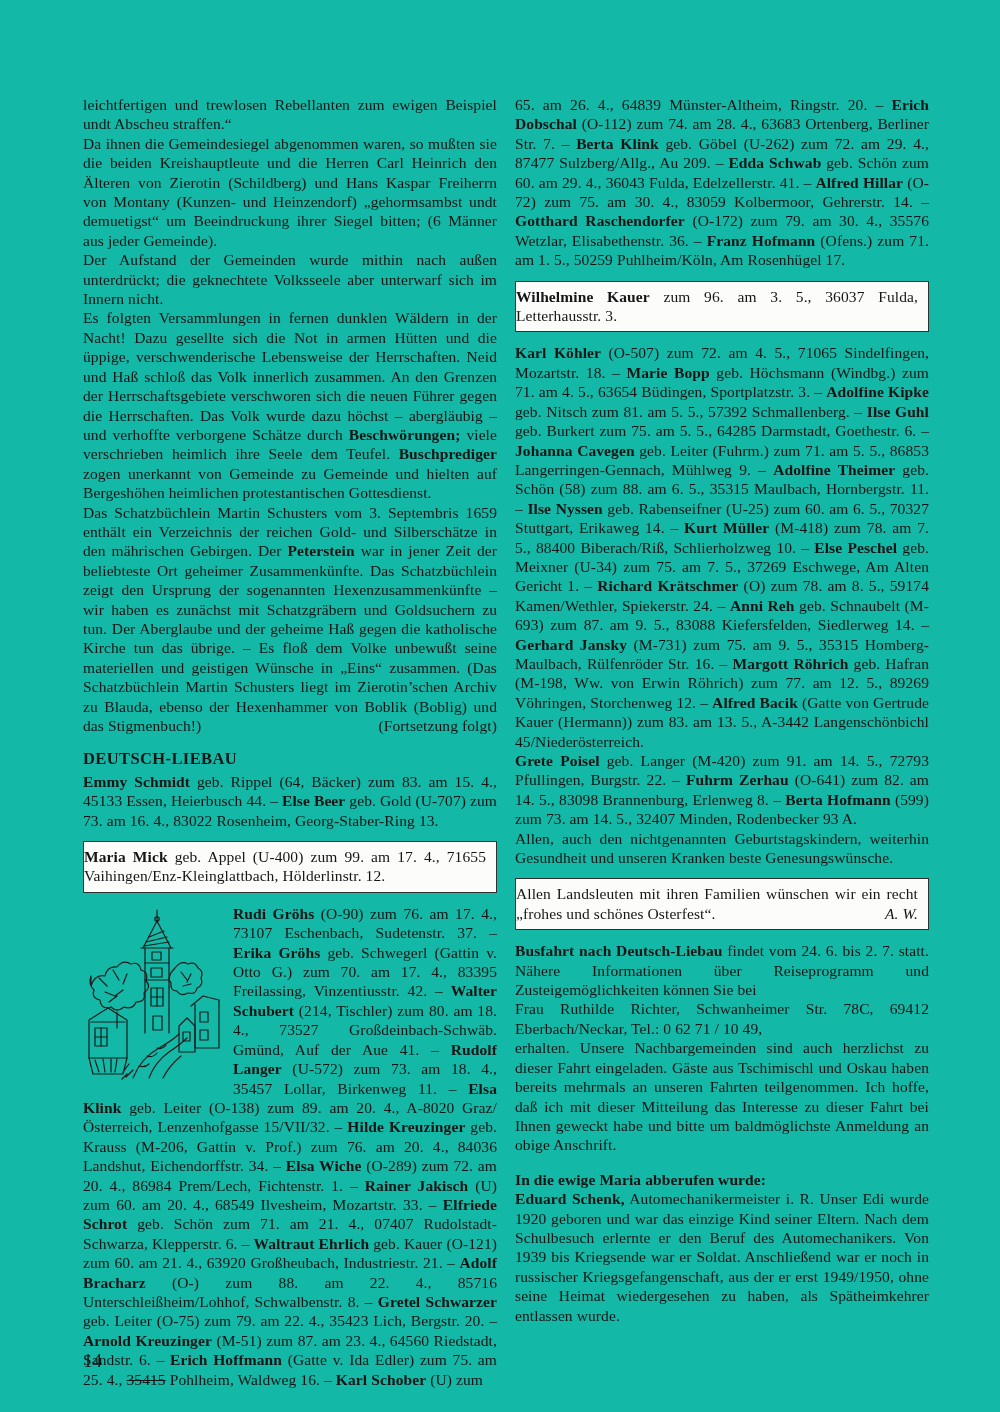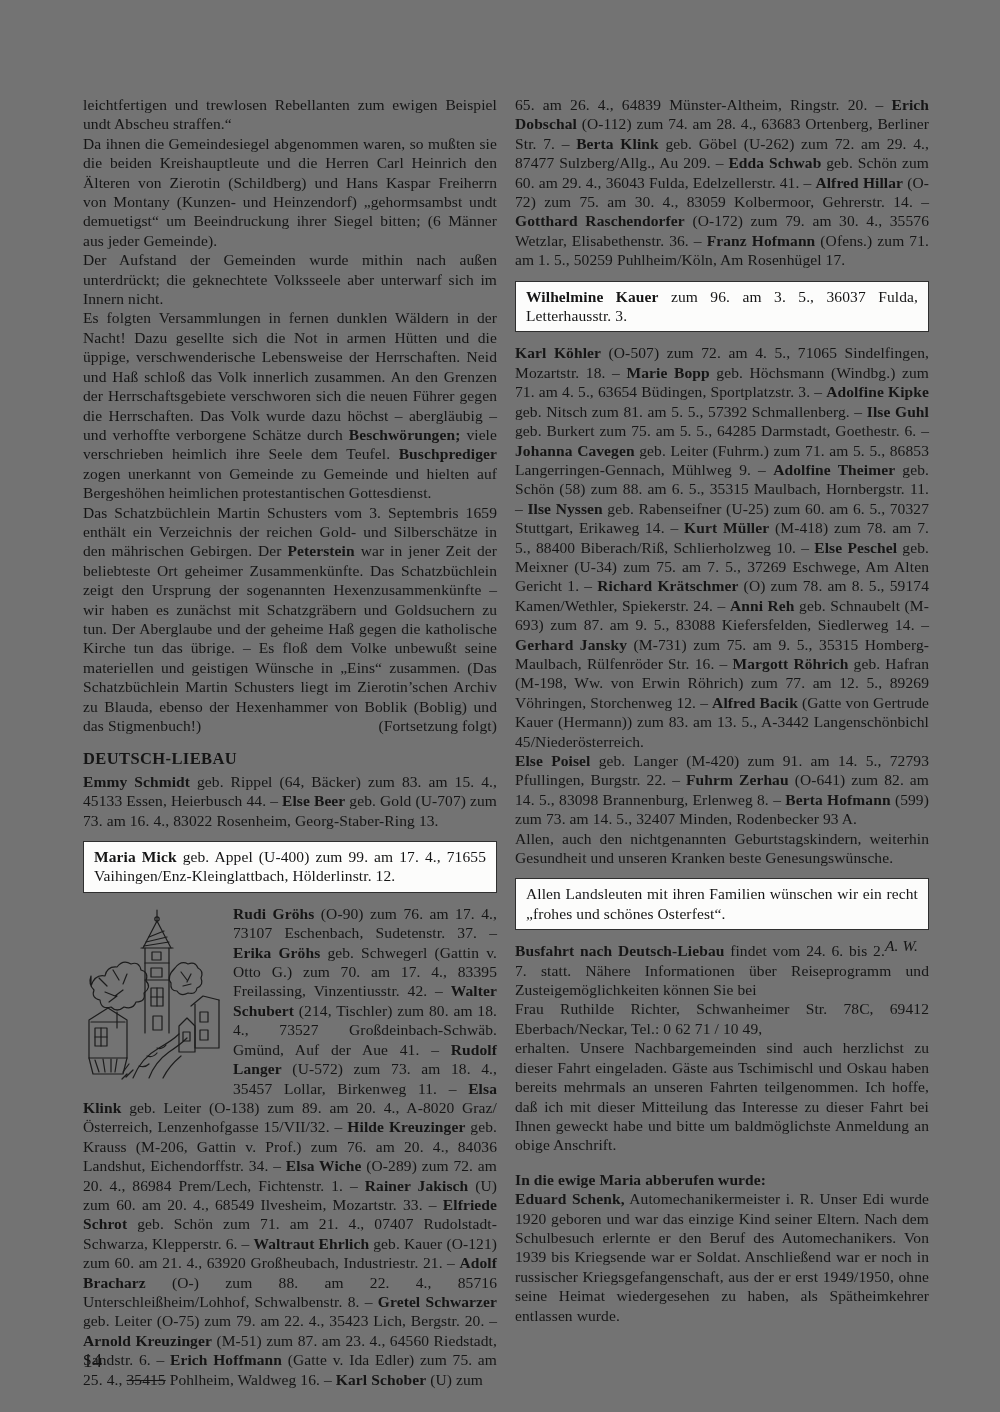--- a/index.html
+++ b/index.html
@@ -5,48 +5,48 @@
   * { box-sizing: border-box; }
   html, body { margin: 0; padding: 0; }
   body {
     width: 1000px; height: 1412px;
     background: #ffffff;
     font-family: "Liberation Serif", "DejaVu Serif", serif;
     color: #151515;
     position: relative;
     overflow: hidden;
   }
-  .page { position: absolute; inset: 0; background: #737373; }
+  .page { position: absolute; inset: 0; background: #14b8a6; }
   .columns {
     position: absolute; left: 83px; top: 95px;
     width: 846px; display: flex; gap: 18px;
   }
   .col {
     width: 414px;
     font-size: 15.5px;
     line-height: 19.4px;
     text-align: justify;
     letter-spacing: 0.1px;
   }
   .col p { margin: 0; }
   .b { font-weight: bold; }
   .strike { text-decoration: line-through; }
   .sect-head {
     text-align: left; font-weight: bold; font-size: 16.5px;
     letter-spacing: 0.4px; margin: 14px 0 3px 0;
   }
   .box {
     border: 1.6px solid #2f2f2f;
-    padding: 5px 10px 6px 10px;
+    padding: 5px 10px 6px 0;
     margin: 11px 0;
     background: #fcfcfb;
   }
   .box p { margin: 0; }
   .fortsetzung { float: right; }
-  .sig { float: right; font-style: italic; margin-top: 32px; }
+  .sig { float: right; font-style: italic; }
   .mt { margin-top: 11px !important; }
   .mt-lg { margin-top: 15px !important; }
   .church-art {
     float: left;
     width: 138px; height: 172px;
     margin: 4px 12px 2px 0;
   }
   .page-number {
     position: absolute; left: 83px; top: 1350px;
     font-size: 19px;
@@ -127,21 +127,21 @@
     <div class="col">
       <p><span>65. am 26. 4., 64839 Münster-Altheim, Ringstr. 20. – </span><span class="b">Erich Dobschal</span><span> (O-112) zum 74. am 28. 4., 63683 Ortenberg, Berliner Str. 7. – </span><span class="b">Berta Klink</span><span> geb. Göbel (U-262) zum 72. am 29. 4., 87477 Sulzberg/Allg., Au 209. – </span><span class="b">Edda Schwab</span><span> geb. Schön zum 60. am 29. 4., 36043 Fulda, Edelzellerstr. 41. – </span><span class="b">Alfred Hillar</span><span> (O-72) zum 75. am 30. 4., 83059 Kolbermoor, Gehrerstr. 14. – </span><span class="b">Gotthard Raschendorfer</span><span> (O-172) zum 79. am 30. 4., 35576 Wetzlar, Elisabethenstr. 36. – </span><span class="b">Franz Hofmann</span><span> (Ofens.) zum 71. am 1. 5., 50259 Puhlheim/Köln, Am Rosenhügel 17.</span></p>
 
       <div class="box">
         <p><span class="b">Wilhelmine Kauer</span><span> zum 96. am 3. 5., 36037 Fulda, Letterhausstr. 3.</span></p>
       </div>
 
       <p><span class="b">Karl Köhler</span><span> (O-507) zum 72. am 4. 5., 71065 Sindelfingen, Mozartstr. 18. – </span><span class="b">Marie Bopp</span><span> geb. Höchsmann (Windbg.) zum 71. am 4. 5., 63654 Büdingen, Sportplatzstr. 3. – </span><span class="b">Adolfine Kipke</span><span> geb. Nitsch zum 81. am 5. 5., 57392 Schmallenberg. – </span><span class="b">Ilse Guhl</span><span> geb. Burkert zum 75. am 5. 5., 64285 Darmstadt, Goethestr. 6. – </span><span class="b">Johanna Cavegen</span><span> geb. Leiter (Fuhrm.) zum 71. am 5. 5., 86853 Langerringen-Gennach, Mühlweg 9. – </span><span class="b">Adolfine Theimer</span><span> geb. Schön (58) zum 88. am 6. 5., 35315 Maulbach, Hornbergstr. 11. – </span><span class="b">Ilse Nyssen</span><span> geb. Rabenseifner (U-25) zum 60. am 6. 5., 70327 Stuttgart, Erikaweg 14. – </span><span class="b">Kurt Müller</span><span> (M-418) zum 78. am 7. 5., 88400 Biberach/Riß, Schlierholzweg 10. – </span><span class="b">Else Peschel</span><span> geb. Meixner (U-34) zum 75. am 7. 5., 37269 Eschwege, Am Alten Gericht 1. – </span><span class="b">Richard Krätschmer</span><span> (O) zum 78. am 8. 5., 59174 Kamen/Wethler, Spiekerstr. 24. – </span><span class="b">Anni Reh</span><span> geb. Schnaubelt (M-693) zum 87. am 9. 5., 83088 Kiefersfelden, Siedlerweg 14. – </span><span class="b">Gerhard Jansky</span><span> (M-731) zum 75. am 9. 5., 35315 Homberg-Maulbach, Rülfenröder Str. 16. – </span><span class="b">Margott Röhrich</span><span> geb. Hafran (M-198, Ww. von Erwin Röhrich) zum 77. am 12. 5., 89269 Vöhringen, Storchenweg 12. – </span><span class="b">Alfred Bacik</span><span> (Gatte von Gertrude Kauer (Hermann)) zum 83. am 13. 5., A-3442 Langenschönbichl 45/Niederösterreich.</span></p>
 
 
-      <p><span class="b">Else Poisel</span><span> geb. Langer (M-420) zum 91. am 14. 5., 72793 Pfullingen, Burgstr. 22. – </span><span class="b">Fuhrm Zerhau</span><span> (O-641) zum 82. am 14. 5., 83098 Brannenburg, Erlenweg 8. – </span><span class="b">Berta Hofmann</span><span> (599) zum 73. am 14. 5., 32407 Minden, Rodenbecker 93 A.</span></p>
+      <p><span class="b">Grete Poisel</span><span> geb. Langer (M-420) zum 91. am 14. 5., 72793 Pfullingen, Burgstr. 22. – </span><span class="b">Fuhrm Zerhau</span><span> (O-641) zum 82. am 14. 5., 83098 Brannenburg, Erlenweg 8. – </span><span class="b">Berta Hofmann</span><span> (599) zum 73. am 14. 5., 32407 Minden, Rodenbecker 93 A.</span></p>
       <p><span>Allen, auch den nichtgenannten Geburtstagskindern, weiterhin Gesundheit und unseren Kranken beste Genesungswünsche.</span></p>
 
       <div class="box">
         <p><span><span>Allen Landsleuten mit ihren Familien wünschen wir ein recht „frohes und schönes Osterfest“.</span></span> <span class="sig">A. W.</span></p>
       </div>
 
       <p class="mt"><span class="b">Busfahrt nach Deutsch-Liebau</span><span> findet vom 24. 6. bis 2. 7. statt. Nähere Informationen über Reiseprogramm und Zusteigemöglichkeiten können Sie bei</span><br><span>Frau Ruthilde Richter, Schwanheimer Str. 78C, 69412 Eberbach/Neckar, Tel.: 0 62 71 / 10 49,</span><br><span>erhalten. Unsere Nachbargemeinden sind auch herzlichst zu dieser Fahrt eingeladen. Gäste aus Tschimischl und Oskau haben bereits mehrmals an unseren Fahrten teilgenommen. Ich hoffe, daß ich mit dieser Mitteilung das Interesse zu dieser Fahrt bei Ihnen geweckt habe und bitte um baldmöglichste Anmeldung an obige Anschrift.</span></p>
 
       <p class="mt-lg"><span class="b">In die ewige Maria abberufen wurde:</span></p>
       <p><span class="b">Eduard Schenk,</span><span> Automechanikermeister i. R. Unser Edi wurde 1920 geboren und war das einzige Kind seiner Eltern. Nach dem Schulbesuch erlernte er den Beruf des Automechanikers. Von 1939 bis Kriegsende war er Soldat. Anschließend war er noch in russischer Kriegsgefangenschaft, aus der er erst 1949/1950, ohne seine Heimat wiedergesehen zu haben, als Spätheimkehrer entlassen wurde.</span></p>

